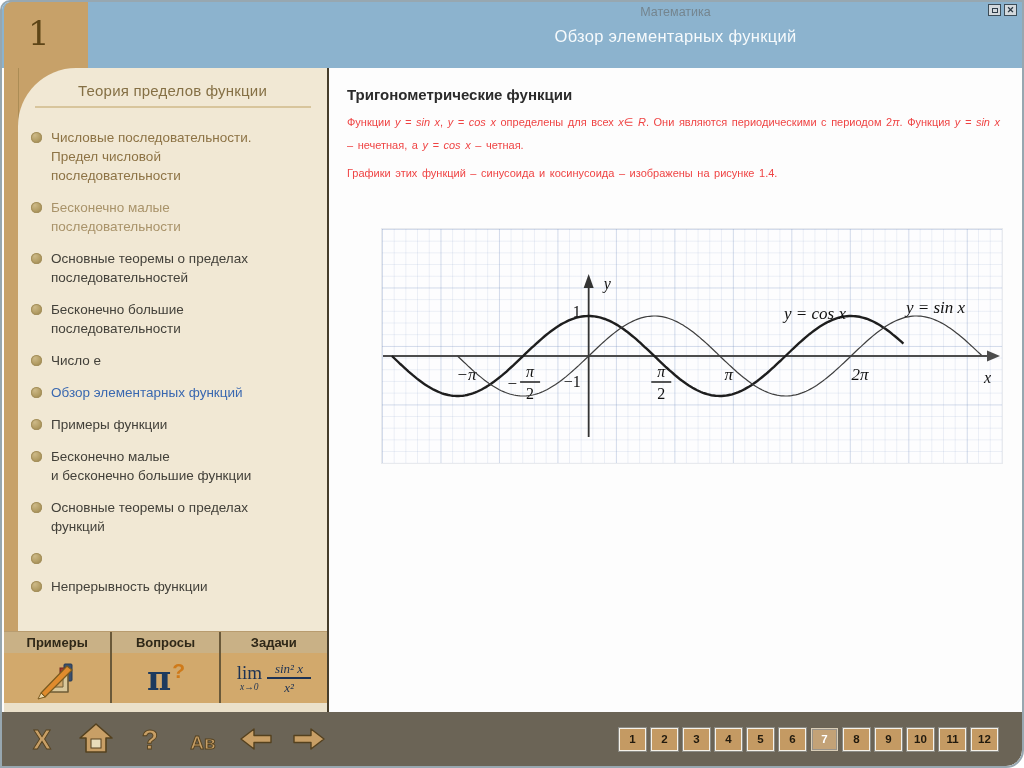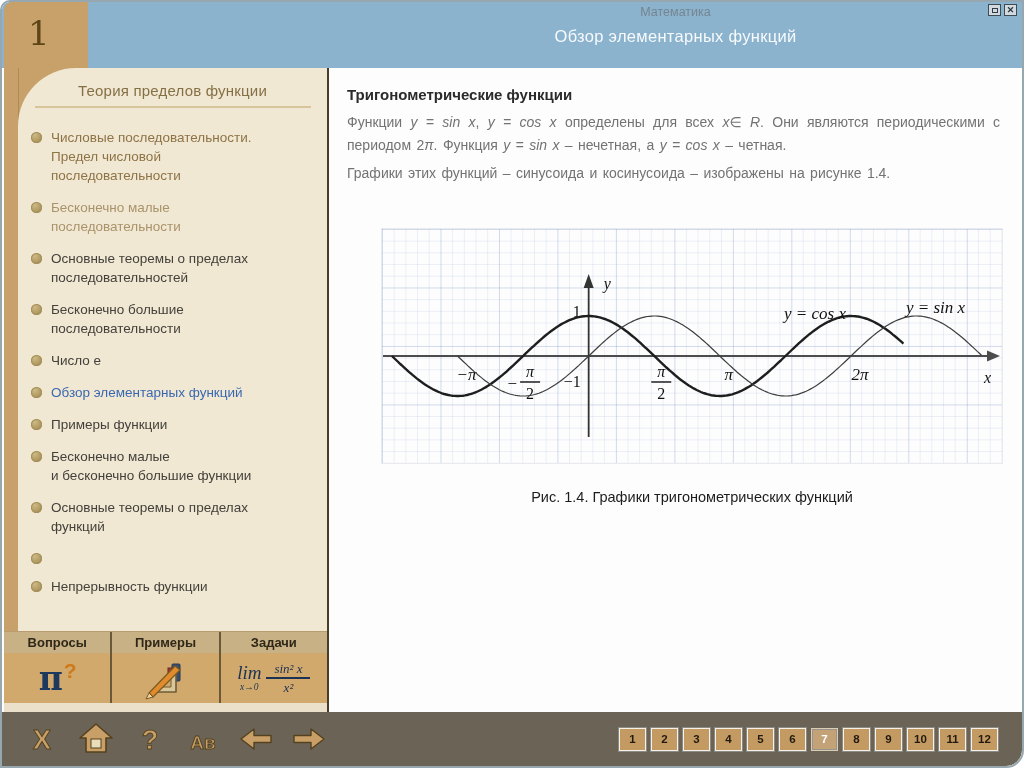--- a/index.html
+++ b/index.html
@@ -38,28 +38,28 @@
   .tabs{position:absolute;left:0;right:0;bottom:9px;height:71px;display:flex;border-top:1px solid #b89c6f;}
   .tab-col{flex:1;display:flex;flex-direction:column;border-right:2px solid #6a5939;}
   .tab-col:last-child{border-right:none;}
   .tab-label{height:21px;line-height:21px;background:#c9b186;text-align:center;font-weight:bold;font-size:13px;color:#2f2818;cursor:pointer;}
   .tab-icon{flex:1;background:#d2a96c;display:flex;align-items:center;justify-content:center;cursor:pointer;}
   .tabs-strip{position:absolute;left:0;right:0;bottom:0;height:9px;background:#ebe1ca;}
   .pi{font-family:"DejaVu Serif",serif;font-weight:bold;font-size:33px;color:#1d3a5e;line-height:1;}
   .pi-q{font-weight:bold;font-size:21px;color:#cf7a1a;position:relative;top:-12px;left:1px;}
   .formula{color:#1c3254;font-family:"Liberation Serif",serif;display:flex;align-items:center;gap:5px;}
   .lim-block{display:flex;flex-direction:column;align-items:center;line-height:1;}
-  .lim{font-size:19px;font-style:italic;}
+  .lim{font-size:19px;}
   .lim-sub{font-size:9.5px;font-style:italic;margin-top:1px;}
   .frac{display:flex;flex-direction:column;align-items:center;line-height:1;font-style:italic;font-size:13px;}
   .frac .bar{display:block;width:44px;height:1.6px;background:#1c3254;margin:2px 0;}
   
   .main{position:absolute;left:329px;top:66px;right:0;bottom:54px;background:#fdfdfd;padding:18px 22px 0 16px;box-sizing:border-box;overflow:hidden;}
   .main h2{margin:0 0 8px;font-size:15px;color:#2b2b2b;}
-  .main p{margin:0 0 5px;font-size:14px;line-height:23px;color:#737373;text-align:justify;word-spacing:1.5px;}
+  .main p{margin:0 0 5px;font-size:11px;line-height:23px;color:#ef4444;text-align:justify;word-spacing:1.5px;}
   .math{font-style:italic;}
   .chart{position:relative;width:620px;height:234px;margin:44px 0 0 35px;background-color:#fdfdfe;
     box-shadow:0 0 0 1px #e8eaee;
     background-image:
       linear-gradient(to right, rgba(125,150,195,.22) 1px, transparent 1px),
       linear-gradient(to bottom, rgba(125,150,195,.22) 1px, transparent 1px),
       linear-gradient(to right, rgba(125,150,195,.14) 1px, transparent 1px),
       linear-gradient(to bottom, rgba(125,150,195,.14) 1px, transparent 1px);
     background-size:58.5px 58.5px,58.5px 58.5px,11.7px 11.7px,11.7px 11.7px;}
   .chart svg{position:absolute;left:0;top:0;}
@@ -147,38 +147,38 @@
             <span class="dot"></span>
           </li>
           <li class="sb-item normal">
             <span class="dot"></span>
             <span class="sb-label">Непрерывность функции</span>
           </li>
         </ul>
     </div>
     <div class="tabs">
       <div class="tab-col">
-        <div class="tab-label">Вопросы</div>
-        <div class="tab-icon">
-          <span>
-            <span class="pi">π</span><span class="pi-q">?</span>
-          </span>
-        </div>
-      </div>
-      <div class="tab-col">
         <div class="tab-label">Примеры</div>
         <div class="tab-icon">
           <svg width="52" height="46" viewBox="0 0 52 46">
             <rect x="33" y="9" width="8" height="17" rx="1" fill="#3a4f6e" stroke="#263b55" stroke-width="1"></rect>
             <rect x="29" y="13" width="5" height="8" fill="#a23a30" stroke="#6e2620" stroke-width="1"></rect>
             <path d="M12 37 L37 12 L37 37 Z" fill="#d9c79a" stroke="#6f5c36" stroke-width="1.6" stroke-linejoin="round"></path>
             <path d="M20 32 L32 20 L32 32 Z" fill="#d2a96c" stroke="#6f5c36" stroke-width="1"></path>
             <path d="M10 38 L36 11 L41 15 L14 42 Z" fill="#e08b2d" stroke="#7a5a1f" stroke-width="1.2" stroke-linejoin="round"></path>
             <path d="M10 38 L14 42 L7 44 Z" fill="#ecd7ab" stroke="#7a5a1f" stroke-width="1"></path>
           </svg>
+        </div>
+      </div>
+      <div class="tab-col">
+        <div class="tab-label">Вопросы</div>
+        <div class="tab-icon">
+          <span>
+            <span class="pi">π</span><span class="pi-q">?</span>
+          </span>
         </div>
       </div>
       <div class="tab-col">
         <div class="tab-label">Задачи</div>
         <div class="tab-icon">
           <div class="formula">
             <div class="lim-block">
               <span class="lim">lim</span>
               <span class="lim-sub">x→0</span>
             </div>
@@ -221,21 +221,20 @@
             <text x="279.24888888888887" y="170" font-size="16" text-anchor="middle" fill="#111">2</text>
             <text x="346.83069360269354" y="151" font-size="17" font-style="italic" text-anchor="middle" fill="#111">π</text>
             <text x="477.99513804713797" y="151" font-size="17" font-style="italic" text-anchor="middle" fill="#111">2π</text>
             <path d="M9.9,127.0 L12.0,129.0 L14.1,131.0 L16.2,133.0 L18.3,135.0 L20.4,136.9 L22.5,138.8 L24.5,140.7 L26.6,142.6 L28.7,144.4 L30.8,146.2 L32.9,147.9 L35.0,149.6 L37.1,151.2 L39.2,152.8 L41.2,154.3 L43.3,155.7 L45.4,157.1 L47.5,158.3 L49.6,159.5 L51.7,160.7 L53.8,161.7 L55.9,162.7 L58.0,163.5 L60.0,164.3 L62.1,165.0 L64.2,165.5 L66.3,166.0 L68.4,166.4 L70.5,166.7 L72.6,166.9 L74.7,167.0 L76.7,167.0 L78.8,166.9 L80.9,166.7 L83.0,166.4 L85.1,166.0 L87.2,165.4 L89.3,164.8 L91.4,164.2 L93.4,163.4 L95.5,162.5 L97.6,161.5 L99.7,160.5 L101.8,159.3 L103.9,158.1 L106.0,156.8 L108.1,155.4 L110.1,154.0 L112.2,152.5 L114.3,150.9 L116.4,149.3 L118.5,147.6 L120.6,145.9 L122.7,144.1 L124.8,142.3 L126.8,140.4 L128.9,138.5 L131.0,136.6 L133.1,134.6 L135.2,132.6 L137.3,130.6 L139.4,128.6 L141.5,126.6 L143.5,124.6 L145.6,122.7 L147.7,120.7 L149.8,118.7 L151.9,116.8 L154.0,114.8 L156.1,113.0 L158.2,111.1 L160.2,109.3 L162.3,107.5 L164.4,105.8 L166.5,104.1 L168.6,102.5 L170.7,101.0 L172.8,99.5 L174.9,98.1 L176.9,96.7 L179.0,95.4 L181.1,94.3 L183.2,93.2 L185.3,92.1 L187.4,91.2 L189.5,90.3 L191.6,89.6 L193.6,88.9 L195.7,88.4 L197.8,87.9 L199.9,87.5 L202.0,87.3 L204.1,87.1 L206.2,87.0 L208.3,87.0 L210.3,87.2 L212.4,87.4 L214.5,87.7 L216.6,88.1 L218.7,88.6 L220.8,89.3 L222.9,90.0 L225.0,90.8 L227.0,91.7 L229.1,92.7 L231.2,93.7 L233.3,94.9 L235.4,96.1 L237.5,97.4 L239.6,98.8 L241.7,100.2 L243.7,101.8 L245.8,103.3 L247.9,105.0 L250.0,106.7 L252.1,108.4 L254.2,110.2 L256.3,112.1 L258.4,113.9 L260.4,115.8 L262.5,117.8 L264.6,119.7 L266.7,121.7 L268.8,123.7 L270.9,125.7 L273.0,127.7 L275.1,129.7 L277.1,131.7 L279.2,133.7 L281.3,135.6 L283.4,137.6 L285.5,139.5 L287.6,141.4 L289.7,143.2 L291.8,145.0 L293.8,146.8 L295.9,148.5 L298.0,150.2 L300.1,151.8 L302.2,153.3 L304.3,154.8 L306.4,156.2 L308.5,157.5 L310.5,158.8 L312.6,159.9 L314.7,161.0 L316.8,162.0 L318.9,163.0 L321.0,163.8 L323.1,164.5 L325.2,165.2 L327.2,165.7 L329.3,166.2 L331.4,166.5 L333.5,166.8 L335.6,166.9 L337.7,167.0 L339.8,167.0 L341.9,166.8 L343.9,166.6 L346.0,166.2 L348.1,165.8 L350.2,165.3 L352.3,164.6 L354.4,163.9 L356.5,163.1 L358.6,162.2 L360.6,161.2 L362.7,160.1 L364.8,158.9 L366.9,157.7 L369.0,156.4 L371.1,155.0 L373.2,153.5 L375.3,152.0 L377.3,150.4 L379.4,148.7 L381.5,147.0 L383.6,145.3 L385.7,143.5 L387.8,141.6 L389.9,139.7 L392.0,137.8 L394.0,135.9 L396.1,133.9 L398.2,132.0 L400.3,130.0 L402.4,128.0 L404.5,126.0 L406.6,124.0 L408.7,122.0 L410.7,120.0 L412.8,118.1 L414.9,116.1 L417.0,114.2 L419.1,112.3 L421.2,110.5 L423.3,108.7 L425.4,106.9 L427.4,105.2 L429.5,103.6 L431.6,102.0 L433.7,100.5 L435.8,99.0 L437.9,97.6 L440.0,96.3 L442.1,95.0 L444.1,93.9 L446.2,92.8 L448.3,91.8 L450.4,90.9 L452.5,90.1 L454.6,89.4 L456.7,88.7 L458.8,88.2 L460.8,87.8 L462.9,87.4 L465.0,87.2 L467.1,87.0 L469.2,87.0 L471.3,87.1 L473.4,87.2 L475.5,87.5 L477.5,87.8 L479.6,88.3 L481.7,88.8 L483.8,89.5 L485.9,90.2 L488.0,91.1 L490.1,92.0 L492.2,93.0 L494.2,94.1 L496.3,95.3 L498.4,96.5 L500.5,97.9 L502.6,99.3 L504.7,100.7 L506.8,102.3 L508.9,103.9 L510.9,105.6 L513.0,107.3 L515.1,109.0 L517.2,110.8 L519.3,112.7 L521.4,114.6" fill="none" stroke="#1e1e1e" stroke-width="2.4"></path>
             <path d="M75.5,127.0 L77.6,129.0 L79.7,131.0 L81.8,133.0 L83.9,134.9 L85.9,136.9 L88.0,138.8 L90.1,140.7 L92.2,142.6 L94.3,144.4 L96.4,146.2 L98.5,147.9 L100.6,149.6 L102.6,151.2 L104.7,152.8 L106.8,154.3 L108.9,155.7 L111.0,157.1 L113.1,158.3 L115.2,159.5 L117.3,160.7 L119.3,161.7 L121.4,162.6 L123.5,163.5 L125.6,164.3 L127.7,165.0 L129.8,165.5 L131.9,166.0 L134.0,166.4 L136.0,166.7 L138.1,166.9 L140.2,167.0 L142.3,167.0 L144.4,166.9 L146.5,166.7 L148.6,166.4 L150.7,166.0 L152.7,165.5 L154.8,164.9 L156.9,164.2 L159.0,163.4 L161.1,162.5 L163.2,161.5 L165.3,160.5 L167.4,159.3 L169.4,158.1 L171.5,156.8 L173.6,155.5 L175.7,154.0 L177.8,152.5 L179.9,150.9 L182.0,149.3 L184.1,147.6 L186.1,145.9 L188.2,144.1 L190.3,142.3 L192.4,140.4 L194.5,138.5 L196.6,136.6 L198.7,134.6 L200.8,132.6 L202.8,130.7 L204.9,128.7 L207.0,126.7 L209.1,124.7 L211.2,122.7 L213.3,120.7 L215.4,118.7 L217.5,116.8 L219.5,114.9 L221.6,113.0 L223.7,111.1 L225.8,109.3 L227.9,107.5 L230.0,105.8 L232.1,104.1 L234.2,102.5 L236.2,101.0 L238.3,99.5 L240.4,98.1 L242.5,96.7 L244.6,95.5 L246.7,94.3 L248.8,93.2 L250.9,92.1 L252.9,91.2 L255.0,90.4 L257.1,89.6 L259.2,88.9 L261.3,88.4 L263.4,87.9 L265.5,87.5 L267.6,87.3 L269.6,87.1 L271.7,87.0 L273.8,87.0 L275.9,87.2 L278.0,87.4 L280.1,87.7 L282.2,88.1 L284.3,88.6 L286.3,89.3 L288.4,90.0 L290.5,90.8 L292.6,91.7 L294.7,92.6 L296.8,93.7 L298.9,94.9 L301.0,96.1 L303.0,97.4 L305.1,98.8 L307.2,100.2 L309.3,101.7 L311.4,103.3 L313.5,105.0 L315.6,106.7 L317.7,108.4 L319.7,110.2 L321.8,112.0 L323.9,113.9 L326.0,115.8 L328.1,117.8 L330.2,119.7 L332.3,121.7 L334.4,123.7 L336.4,125.7 L338.5,127.7 L340.6,129.7 L342.7,131.7 L344.8,133.6 L346.9,135.6 L349.0,137.5 L351.1,139.5 L353.1,141.3 L355.2,143.2 L357.3,145.0 L359.4,146.8 L361.5,148.5 L363.6,150.1 L365.7,151.7 L367.8,153.3 L369.8,154.8 L371.9,156.2 L374.0,157.5 L376.1,158.7 L378.2,159.9 L380.3,161.0 L382.4,162.0 L384.5,162.9 L386.5,163.8 L388.6,164.5 L390.7,165.2 L392.8,165.7 L394.9,166.2 L397.0,166.5 L399.1,166.8 L401.2,166.9 L403.2,167.0 L405.3,167.0 L407.4,166.8 L409.5,166.6 L411.6,166.2 L413.7,165.8 L415.8,165.3 L417.9,164.6 L419.9,163.9 L422.0,163.1 L424.1,162.2 L426.2,161.2 L428.3,160.1 L430.4,158.9 L432.5,157.7 L434.6,156.4 L436.6,155.0 L438.7,153.5 L440.8,152.0 L442.9,150.4 L445.0,148.7 L447.1,147.0 L449.2,145.3 L451.3,143.5 L453.3,141.6 L455.4,139.8 L457.5,137.9 L459.6,135.9 L461.7,134.0 L463.8,132.0 L465.9,130.0 L468.0,128.0 L470.0,126.0 L472.1,124.0 L474.2,122.0 L476.3,120.0 L478.4,118.1 L480.5,116.1 L482.6,114.2 L484.7,112.3 L486.7,110.5 L488.8,108.7 L490.9,106.9 L493.0,105.2 L495.1,103.6 L497.2,102.0 L499.3,100.5 L501.4,99.0 L503.4,97.6 L505.5,96.3 L507.6,95.0 L509.7,93.9 L511.8,92.8 L513.9,91.8 L516.0,90.9 L518.1,90.1 L520.1,89.4 L522.2,88.7 L524.3,88.2 L526.4,87.8 L528.5,87.4 L530.6,87.2 L532.7,87.0 L534.8,87.0 L536.8,87.1 L538.9,87.2 L541.0,87.5 L543.1,87.8 L545.2,88.3 L547.3,88.8 L549.4,89.5 L551.5,90.2 L553.5,91.1 L555.6,92.0 L557.7,93.0 L559.8,94.1 L561.9,95.3 L564.0,96.5 L566.1,97.9 L568.2,99.3 L570.3,100.7 L572.3,102.3 L574.4,103.9 L576.5,105.5 L578.6,107.3 L580.7,109.0 L582.8,110.8 L584.9,112.7 L587.0,114.6 L589.0,116.5 L591.1,118.4 L593.2,120.4 L595.3,122.4 L597.4,124.3 L599.5,126.3" fill="none" stroke="#3e3e3e" stroke-width="1.2"></path>
             <text x="402.06060606060595" y="90.19999999999999" font-size="17" font-style="italic" fill="#111">y = cos x</text>
             <text x="523.9730639730639" y="84.19999999999999" font-size="17" font-style="italic" fill="#111">y = sin x</text>
           </svg>
         </div>
     </div>
-    <div class="caption">Рис. 1.4. Графики тригонометрических функций</div>
   </div>
 
   <div class="bottombar">
     <div class="nav-icons" id="nav-icons">
         <div class="nav-btn">
           <svg width="36" height="38">
       <text x="18" y="29" text-anchor="middle" font-family="Liberation Sans,sans-serif" font-weight="bold" font-size="27" fill="#c89f66" stroke="#54411f" stroke-width="0.9">X</text>
           </svg>
         </div>
         <div class="nav-btn">

